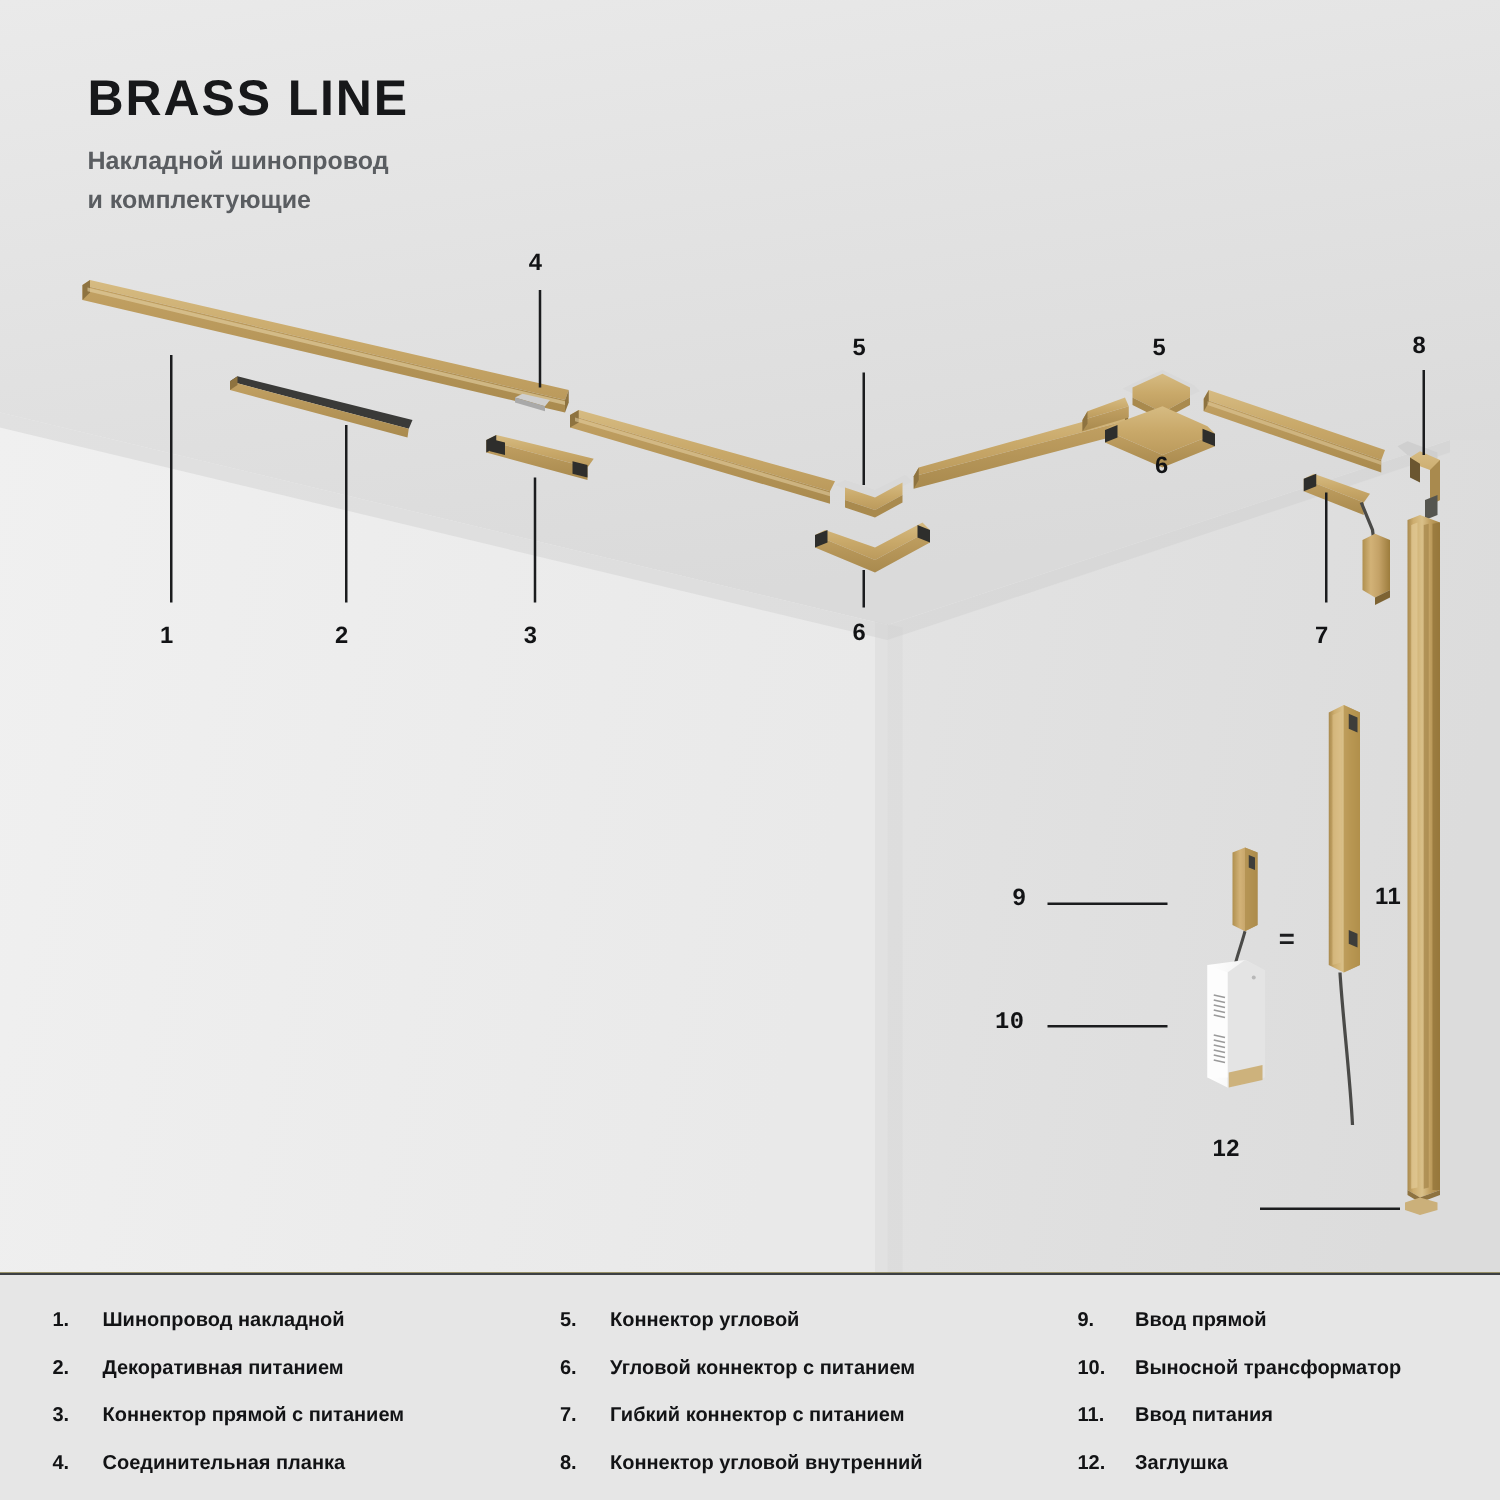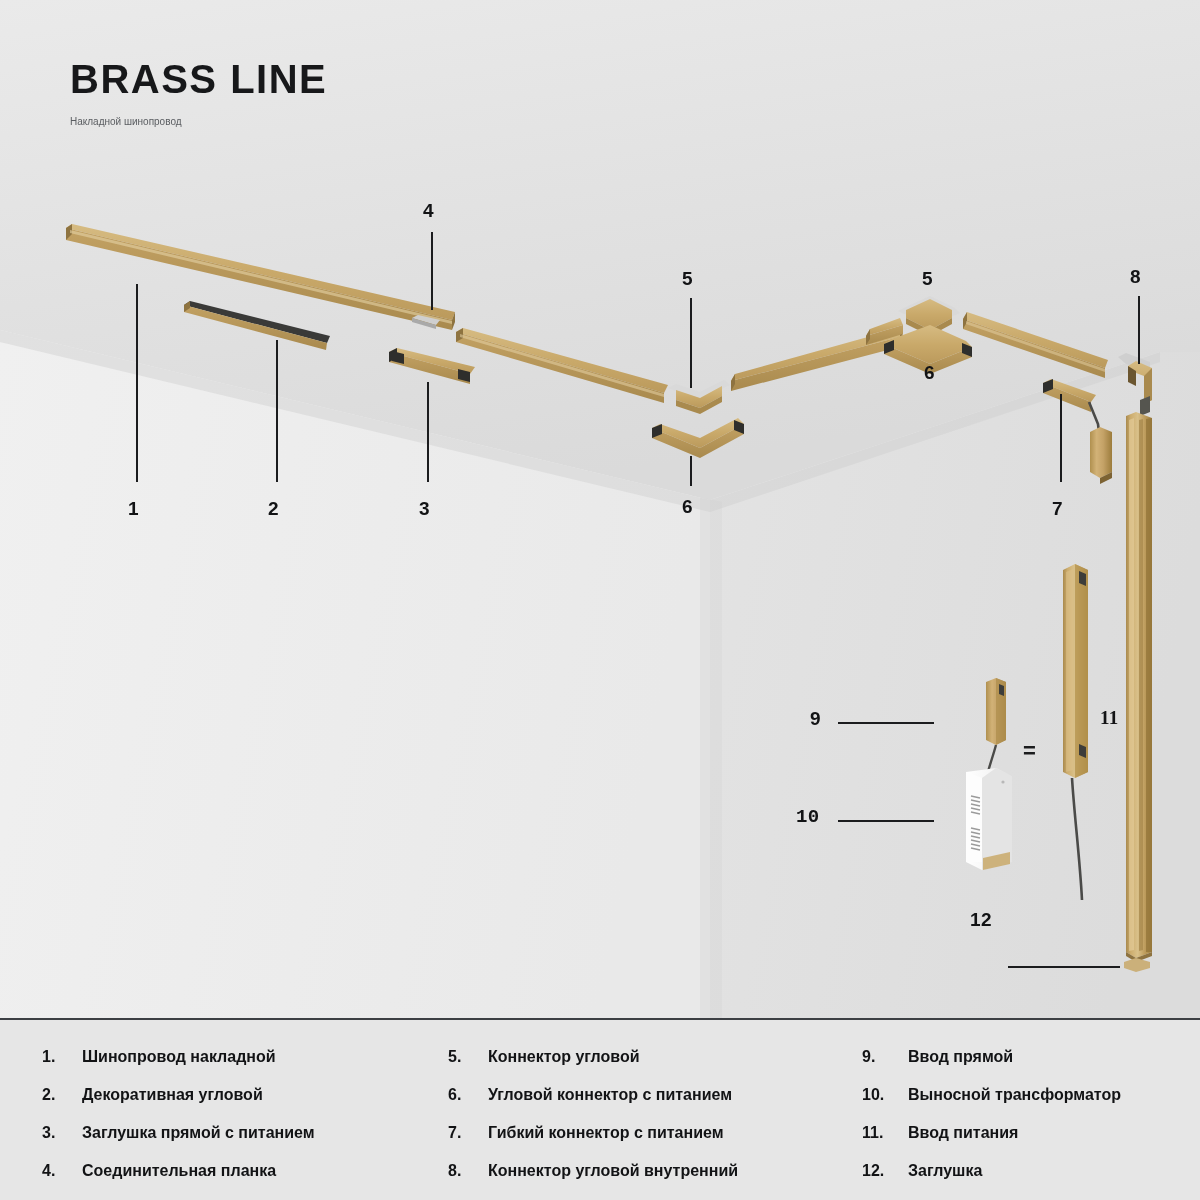--- a/index.html
+++ b/index.html
@@ -30,24 +30,24 @@
   #title {
     font-size: 40px;
     font-weight: 700;
     letter-spacing: 1.5px;
     color: #17181a;
     line-height: 1.05;
     margin: 0;
   }
   #subtitle {
     margin-top: 14px;
-    font-size: 10px;
+    font-size: 20px;
     line-height: 1.55;
     color: #5a5d61;
-    font-weight: 400;
+    font-weight: 700;
   }
   #subtitle .l { display: block; }
 
   
   .callout-num {
     position: absolute;
     font-size: 19px;
     font-weight: 700;
     color: #121315;
     letter-spacing: 0.4px;
@@ -318,20 +318,21 @@
         <circle cx="1003" cy="782" r="1.6" fill="#b8b8b8"></circle>
       </g>
 
     </svg>
   </div>
 
   <div id="header">
     <h1 id="title">BRASS LINE</h1>
     <div id="subtitle">
       <span class="l">Накладной шинопровод</span>
+      <span class="l">и комплектующие</span>
     </div>
   </div>
 
   <div id="callouts">
       <div class="callout-num" style="left: 128px; top: 498px;">1</div>
       <div class="leader v" style="left: 136px; top: 284px; height: 198px;"></div>
       <div class="callout-num" style="left: 268px; top: 498px;">2</div>
       <div class="leader v" style="left: 276px; top: 340px; height: 142px;"></div>
       <div class="callout-num" style="left: 419px; top: 498px;">3</div>
       <div class="leader v" style="left: 427px; top: 382px; height: 100px;"></div>
@@ -344,41 +345,41 @@
       <div class="callout-num" style="left: 922px; top: 268px;">5</div>
       <div class="callout-num" style="left: 924px; top: 362px;">6</div>
       <div class="callout-num" style="left: 1052px; top: 498px;">7</div>
       <div class="leader v" style="left: 1060px; top: 394px; height: 88px;"></div>
       <div class="callout-num" style="left: 1130px; top: 266px;">8</div>
       <div class="leader v" style="left: 1138px; top: 296px; height: 68px;"></div>
       <div class="callout-num" style="left: 810px; top: 708px;">9</div>
       <div class="leader h" style="left: 838px; top: 722px; width: 96px;"></div>
       <div class="callout-num" style="left: 796px; top: 806px; font-family: Liberation Mono, monospace;">10</div>
       <div class="leader h" style="left: 838px; top: 820px; width: 96px;"></div>
-      <div class="callout-num" style="left: 1100px; top: 707px; font-family: Liberation Serif, serif;">11</div>
+      <div class="callout-num" style="left: 1100px; top: 707px;">11</div>
       <div class="callout-num" style="left: 970px; top: 909px;">12</div>
       <div class="leader h" style="left: 1008px; top: 966px; width: 112px;"></div>
     </div>
 
   <div id="equals-sign">=</div>
 
   <div id="legend-sep"></div>
   <div id="legend">
     <div class="legend-col" id="col1">
         <div class="legend-row">
           <span class="legend-idx">1.</span>
           <span class="legend-label">Шинопровод накладной</span>
         </div>
         <div class="legend-row">
           <span class="legend-idx">2.</span>
-          <span class="legend-label">Декоративная угловой</span>
+          <span class="legend-label">Декоративная питанием</span>
         </div>
         <div class="legend-row">
           <span class="legend-idx">3.</span>
-          <span class="legend-label">Заглушка прямой с питанием</span>
+          <span class="legend-label">Коннектор прямой с питанием</span>
         </div>
         <div class="legend-row">
           <span class="legend-idx">4.</span>
           <span class="legend-label">Соединительная планка</span>
         </div>
       </div>
     <div class="legend-col" id="col2">
         <div class="legend-row">
           <span class="legend-idx">5.</span>
           <span class="legend-label">Коннектор угловой</span>

